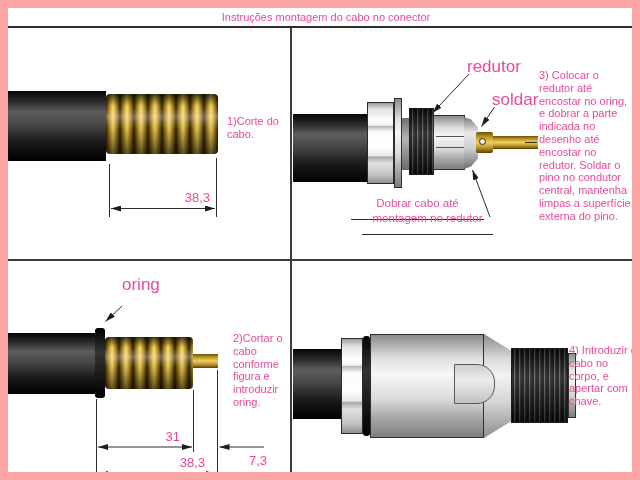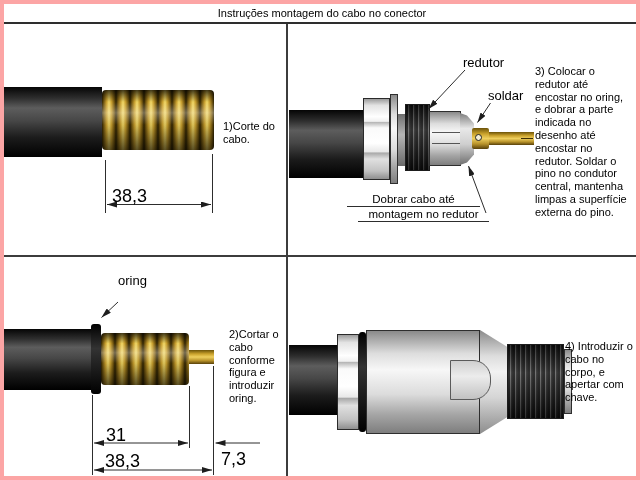--- a/index.html
+++ b/index.html
@@ -1,19 +1,19 @@
 <!DOCTYPE html>
 <html><head>
 <meta charset="utf-8">
 <style>
   html,body{margin:0;padding:0;background:#fff;}
   #canvas{
     position:relative;width:640px;height:480px;background:#ffffff;
-    font-family:"Liberation Sans", sans-serif;color:#000000;overflow:hidden;
-    box-sizing:border-box;border:4px solid #fca5a5;
+    font-family:"Liberation Sans", sans-serif;color:#ec4899;overflow:hidden;
+    box-sizing:border-box;border:8px solid #fca5a5;
   }
   .abs{position:absolute;box-sizing:border-box;}
   
   .titlebar{left:0;top:0;width:636px;height:20px;border-bottom:2px solid #2e2e2e;
     display:flex;align-items:center;justify-content:center;font-size:11px;z-index:2;background:#fff;}
   .vdiv{left:282px;top:20px;width:2px;height:456px;background:#3c3c3c;z-index:1;}
   .hdiv{left:0;top:251px;width:636px;height:2px;background:#3c3c3c;z-index:1;}
   
   .cable{background:linear-gradient(180deg,#050505 0%,#2e2e2e 16%,#5d5d5d 30%,#474747 48%,#1c1c1c 72%,#000 100%);}
   .corr{
@@ -24,40 +24,40 @@
   .gold{background:linear-gradient(180deg,#6b5208 0%,#caa22c 28%,#eecf5e 50%,#b8922a 76%,#57400a 100%);}
   .metal{background:linear-gradient(180deg,#8a8a8a 0%,#dddddd 22%,#f7f7f7 38%,#dcdcdc 62%,#a5a5a5 82%,#7e7e7e 100%);border:1px solid #2e2e2e;}
   .nutface{background:linear-gradient(180deg,#9c9c9c 0%,#e3e3e3 8%,#ffffff 22%,#f0f0f0 28%,#b5b5b5 29%,#fafafa 36%,#ffffff 55%,#e8e8e8 66%,#a9a9a9 67.5%,#e0e0e0 75%,#c2c2c2 90%,#8f8f8f 100%);border:1px solid #2a2a2a;}
   .threads{
     background:
       linear-gradient(180deg,rgba(0,0,0,.45) 0%,rgba(255,255,255,.14) 38%,rgba(0,0,0,.5) 100%),
       repeating-linear-gradient(90deg,#0f0f0f 0px,#0f0f0f 1.5px,#5f5f5f 2.5px,#232323 3.5px,#0f0f0f 5px);
     border:1px solid #1d1d1d;}
   .blackring{background:linear-gradient(180deg,#000,#333 35%,#000);border-radius:3px;}
   
-  .lbl{font-size:13px;line-height:13px;z-index:6;}
+  .lbl{font-size:17px;line-height:13px;z-index:6;}
   .step{font-size:11px;line-height:12.8px;white-space:pre-line;z-index:6;}
-  .dim{font-size:18px;text-align:left;z-index:6;}
-  .note{font-size:11.5px;text-align:center;border-bottom:1px solid #2d2d2d;padding-bottom:1px;z-index:6;}
+  .dim{font-size:13px;text-align:right;z-index:6;}
+  .note{font-size:11.5px;text-align:center;border-bottom:1px solid #2d2d2d;padding-bottom:10px;z-index:6;}
   svg.lines{position:absolute;left:0;top:0;z-index:5;pointer-events:none;}
   .slot{background:#555;}
   .hole{border-radius:50%;background:#f5efd6;border:1px solid #222;}
 </style>
 </head>
 <body>
 
 <div id="canvas">
 
   <div class="abs titlebar">Instruções montagem do cabo no conector</div>
   <div class="abs vdiv"></div>
   <div class="abs hdiv"></div>
 
   <div class="abs cable" style="left:0;top:83px;width:98px;height:70px;"></div>
   <div class="abs corr" style="left:98px;top:86px;width:112px;height:60px;"></div>
-  <div class="abs step" style="left:219px;top:116px;width:66px;">1)Corte do
+  <div class="abs step" style="left:219px;top:107px;width:66px;">1)Corte do
 cabo.</div>
   <div class="abs dim" style="left:108px;top:182px;width:94px;">38,3</div>
 
   <div class="abs cable" style="left:285px;top:106px;width:76px;height:68px;"></div>
   <div class="abs nutface" style="left:359px;top:94px;width:27px;height:82px;"></div>
   <div class="abs metal" style="left:386px;top:90px;width:8px;height:90px;"></div>
   <div class="abs" style="left:394px;top:110px;width:7px;height:52px;background:linear-gradient(180deg,#6e6e6e,#b5b5b5 40%,#6a6a6a);"></div>
   <div class="abs threads" style="left:401px;top:100px;width:25px;height:67px;"></div>
   <div class="abs metal" style="left:425px;top:107px;width:32px;height:55px;"></div>
   <div class="abs slot" style="left:428px;top:128px;width:38px;height:1px;"></div>

